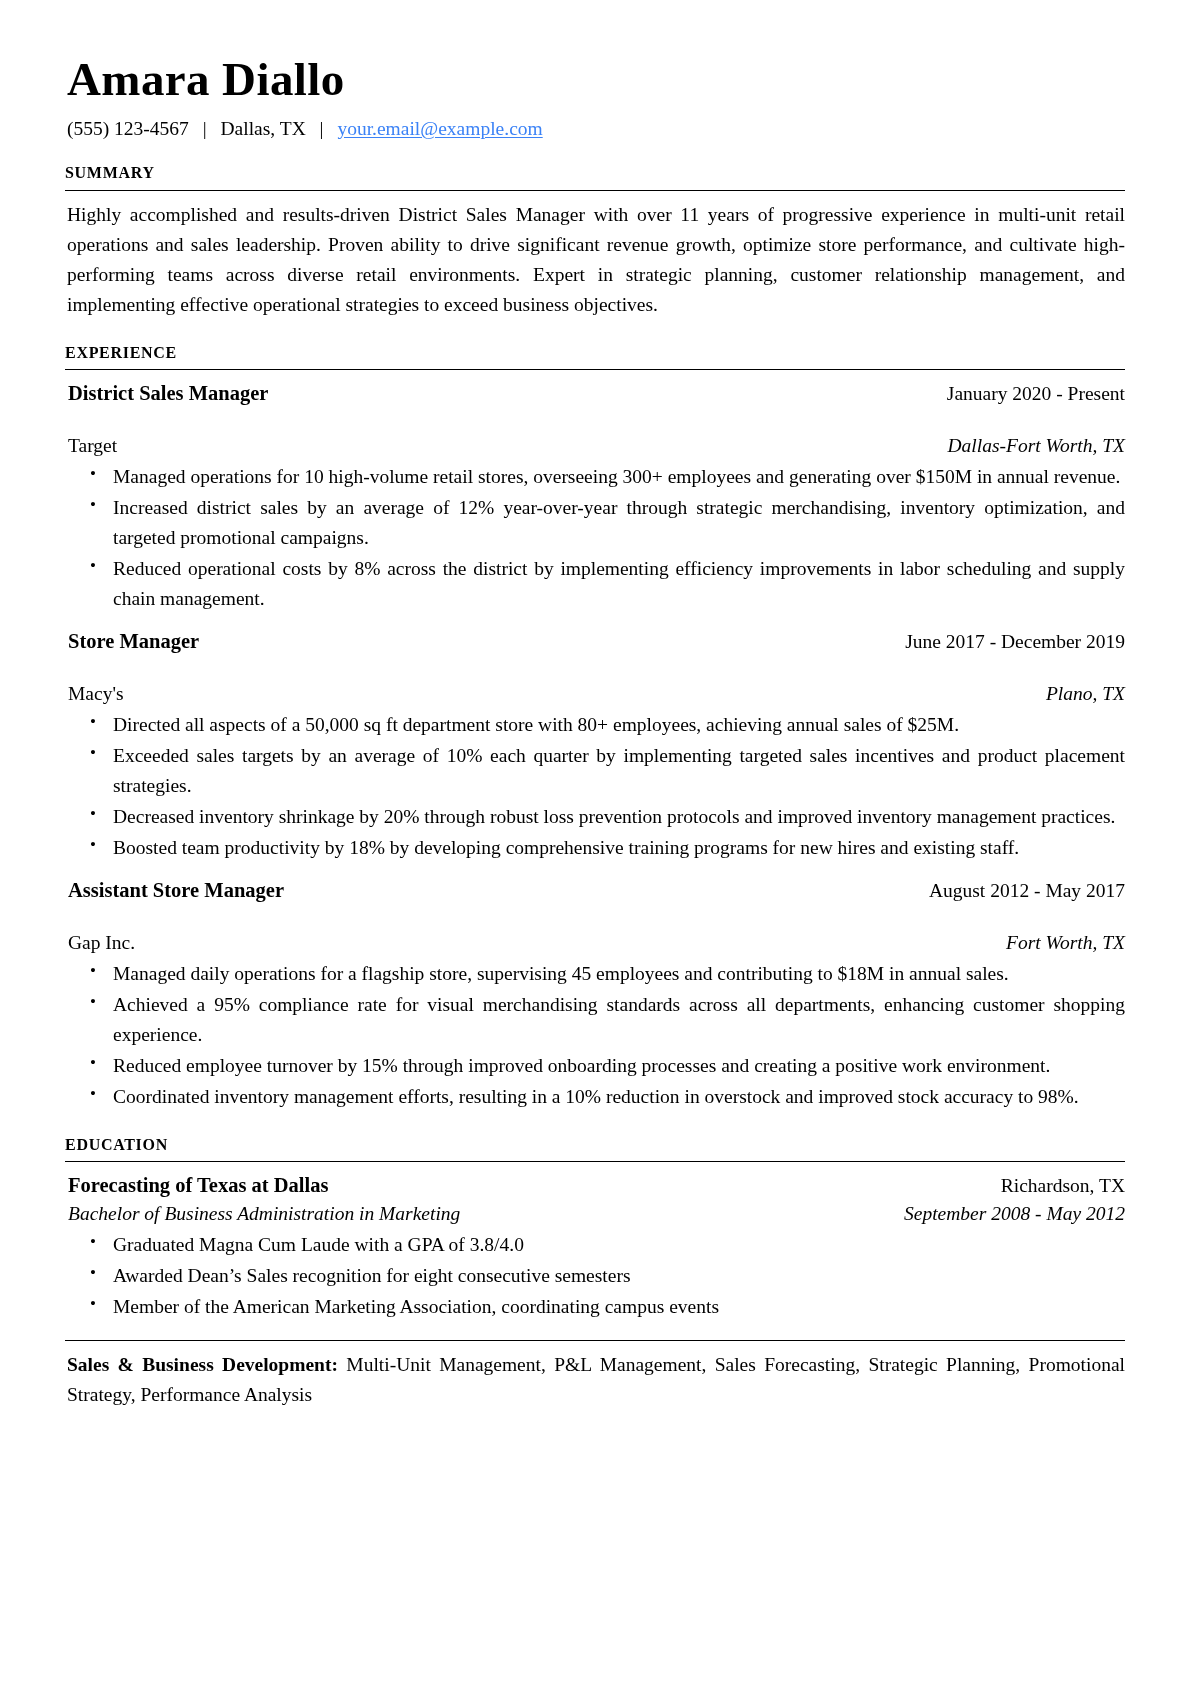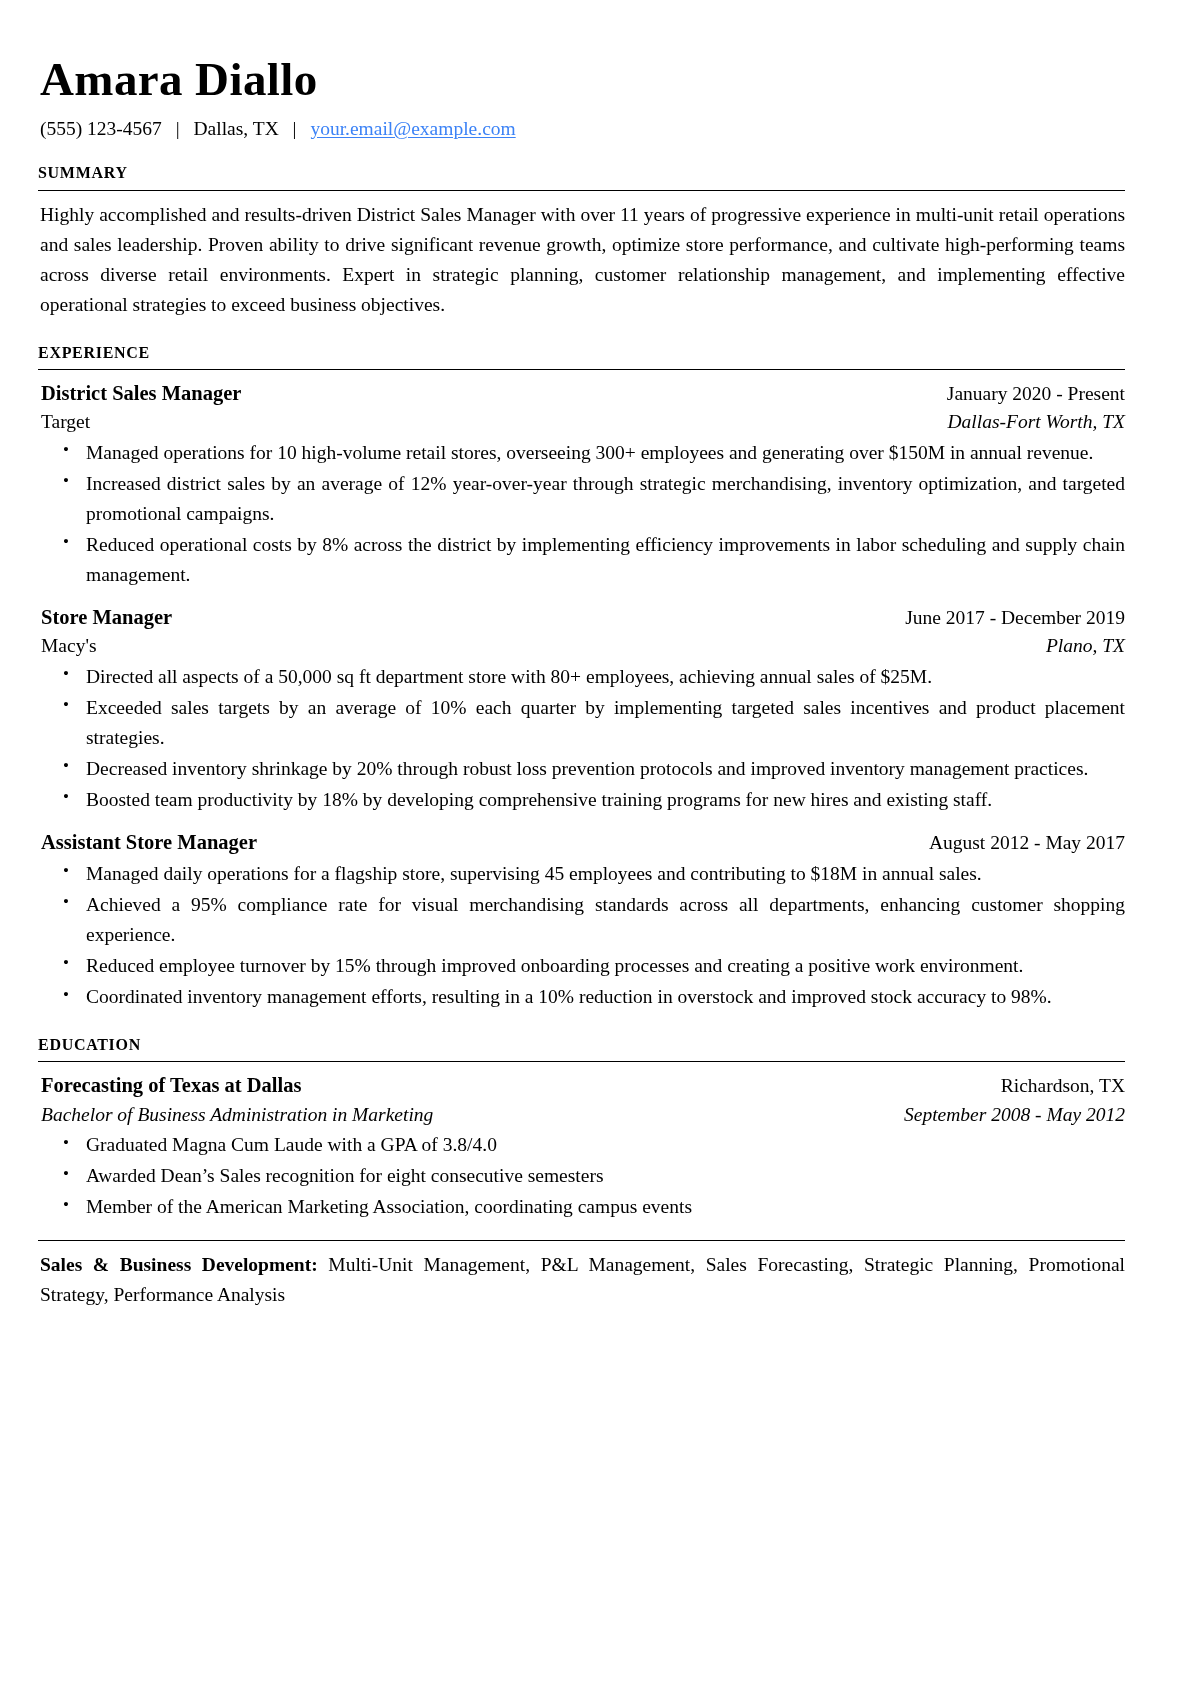--- a/index.html
+++ b/index.html
@@ -11,21 +11,21 @@
     width: 1190px;
     height: 1683px;
     font-family: "Liberation Serif", "DejaVu Serif", serif;
     color: #000000;
     -webkit-font-smoothing: antialiased;
   }
   .page {
     width: 1190px;
     height: 1683px;
     box-sizing: border-box;
-    padding: 44px 65px 40px 38px;
+    padding: 44px 65px 40px 65px;
     position: relative;
   }
 
   
   .name {
     font-size: 47px;
     font-weight: bold;
     letter-spacing: 0.4px;
     line-height: 1.08;
     margin: 10px 0 0 2px;
@@ -96,20 +96,21 @@
     font-size: 20.5px;
     font-weight: bold;
   }
   .entry-date {
     font-size: 19.5px;
     text-align: right;
     white-space: nowrap;
   }
   .entry-org {
     font-size: 19.5px;
+    margin-top: 24px;
   }
   .entry-loc {
     font-size: 19.5px;
     font-style: italic;
     text-align: right;
     white-space: nowrap;
   }
   .entry-degree {
     font-size: 19.5px;
     font-style: italic;
@@ -220,20 +221,24 @@
         <li>Decreased inventory shrinkage by 20% through robust loss prevention protocols and improved inventory management practices.</li>
         <li>Boosted team productivity by 18% by developing comprehensive training programs for new hires and existing staff.</li>
       </ul>
     </div>
 
     <div class="entry">
       <div class="entry-row">
         <span class="entry-title">Assistant Store Manager</span>
         <span class="entry-date">August 2012 - May 2017</span>
       </div>
+      <div class="entry-row">
+        <span class="entry-org">Gap Inc.</span>
+        <span class="entry-loc">Fort Worth, TX</span>
+      </div>
       <ul class="bullets">
         <li>Managed daily operations for a flagship store, supervising 45 employees and contributing to $18M in annual sales.</li>
         <li>Achieved a 95% compliance rate for visual merchandising standards across all departments, enhancing customer shopping experience.</li>
         <li>Reduced employee turnover by 15% through improved onboarding processes and creating a positive work environment.</li>
         <li>Coordinated inventory management efforts, resulting in a 10% reduction in overstock and improved stock accuracy to 98%.</li>
       </ul>
     </div>
   </div>
 
   <div class="section">

